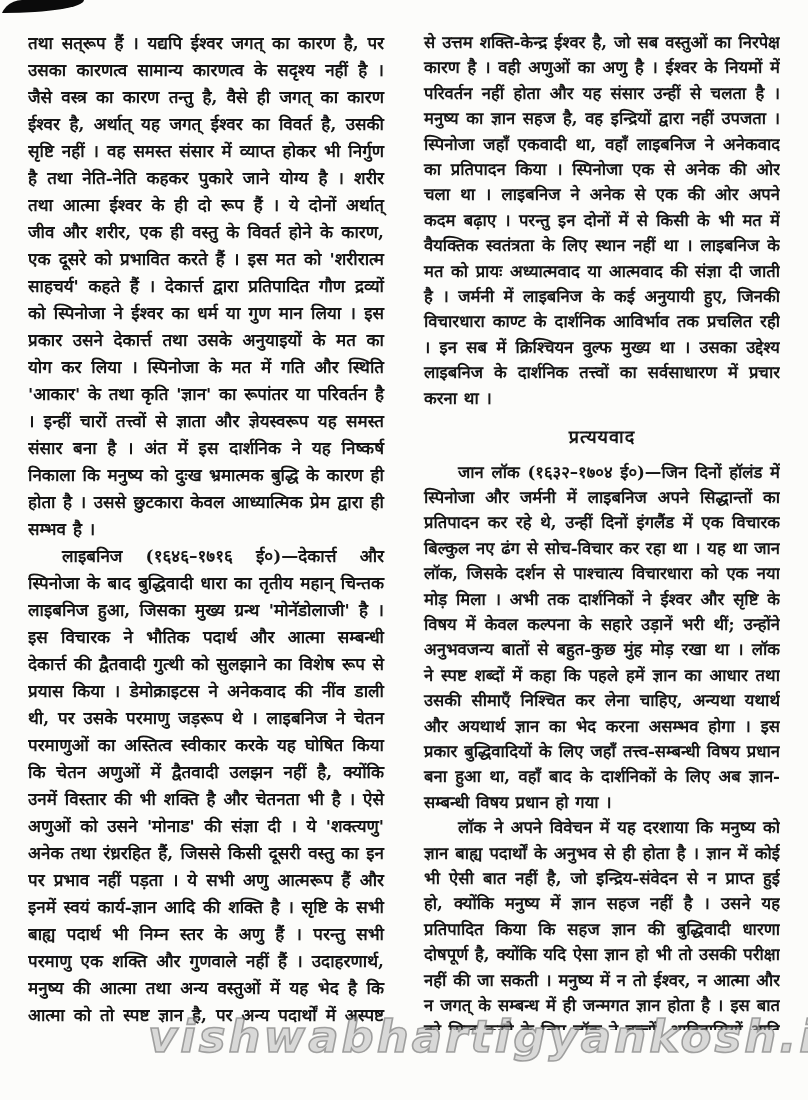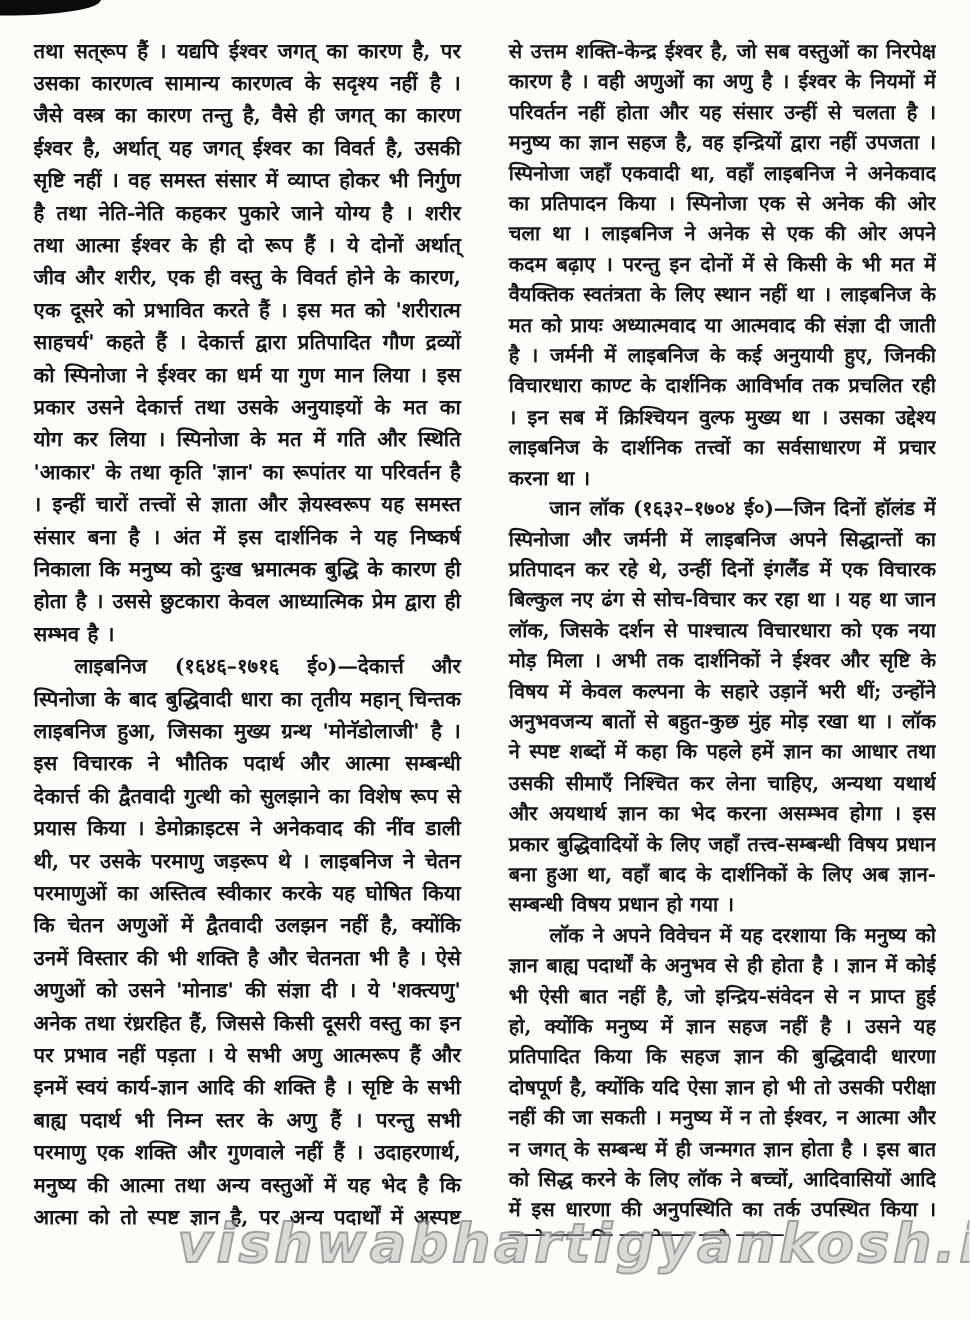--- a/index.html
+++ b/index.html
@@ -4,20 +4,21 @@
 <style>
   html, body { margin:0; padding:0; background:#fcfcfa; }
 
   .page {
     position:relative;
     width:808px; height:1100px;
     background:#fcfcfa;
     color:#161616;
     font-family:"DejaVu Serif","DejaVu Sans",serif;
     overflow:hidden;
+    border-radius:22px;
   }
 
   
   .corner-smudge {
     position:absolute; top:0; left:0;
     width:84px; height:13px;
     background:#0b0b0b;
     border-bottom-right-radius:95% 100%;
   }
 
@@ -84,20 +85,21 @@
 
   <div class="columns">
 
     <div class="col col-left">
       <p class="para">तथा सत्‌रूप हैं । यद्यपि ईश्वर जगत् का कारण है, पर उसका कारणत्व सामान्य कारणत्व के सदृश्य नहीं है । जैसे वस्त्र का कारण तन्तु है, वैसे ही जगत् का कारण ईश्वर है, अर्थात् यह जगत् ईश्वर का विवर्त है, उसकी सृष्टि नहीं । वह समस्त संसार में व्याप्त होकर भी निर्गुण है तथा नेति-नेति कहकर पुकारे जाने योग्य है । शरीर तथा आत्मा ईश्वर के ही दो रूप हैं । ये दोनों अर्थात् जीव और शरीर, एक ही वस्तु के विवर्त होने के कारण, एक दूसरे को प्रभावित करते हैं । इस मत को 'शरीरात्म साहचर्य' कहते हैं । देकार्त्त द्वारा प्रतिपादित गौण द्रव्यों को स्पिनोजा ने ईश्वर का धर्म या गुण मान लिया । इस प्रकार उसने देकार्त्त तथा उसके अनुयाइयों के मत का योग कर लिया । स्पिनोजा के मत में गति और स्थिति 'आकार' के तथा कृति 'ज्ञान' का रूपांतर या परिवर्तन है । इन्हीं चारों तत्त्वों से ज्ञाता और ज्ञेयस्वरूप यह समस्त संसार बना है । अंत में इस दार्शनिक ने यह निष्कर्ष निकाला कि मनुष्य को दुःख भ्रमात्मक बुद्धि के कारण ही होता है । उससे छुटकारा केवल आध्यात्मिक प्रेम द्वारा ही सम्भव है ।</p>
       <p class="para indent">लाइबनिज (१६४६–१७१६ ई०)—देकार्त्त और स्पिनोजा के बाद बुद्धिवादी धारा का तृतीय महान् चिन्तक लाइबनिज हुआ, जिसका मुख्य ग्रन्थ 'मोनॅडोलाजी' है । इस विचारक ने भौतिक पदार्थ और आत्मा सम्बन्धी देकार्त्त की द्वैतवादी गुत्थी को सुलझाने का विशेष रूप से प्रयास किया । डेमोक्राइटस ने अनेकवाद की नींव डाली थी, पर उसके परमाणु जड़रूप थे । लाइबनिज ने चेतन परमाणुओं का अस्तित्व स्वीकार करके यह घोषित किया कि चेतन अणुओं में द्वैतवादी उलझन नहीं है, क्योंकि उनमें विस्तार की भी शक्ति है और चेतनता भी है । ऐसे अणुओं को उसने 'मोनाड' की संज्ञा दी । ये 'शक्त्यणु' अनेक तथा रंध्ररहित हैं, जिससे किसी दूसरी वस्तु का इन पर प्रभाव नहीं पड़ता । ये सभी अणु आत्मरूप हैं और इनमें स्वयं कार्य-ज्ञान आदि की शक्ति है । सृष्टि के सभी बाह्य पदार्थ भी निम्न स्तर के अणु हैं । परन्तु सभी परमाणु एक शक्ति और गुणवाले नहीं हैं । उदाहरणार्थ, मनुष्य की आत्मा तथा अन्य वस्तुओं में यह भेद है कि आत्मा को तो स्पष्ट ज्ञान है, पर अन्य पदार्थों में अस्पष्ट वेदना मात्र है । इसी सिलसिले में लाइबनिज ने शारीरिक और आत्मिक नामक दो प्रकार के 'शक्ति-केन्द्रों' की परिकल्पना की । शारीरिक शक्ति-केन्द्र तथा आत्म-केन्द्र दोनों ही समान भाव से चलते हैं, क्योंकि दोनों में पूर्वस्थापित एकतंत्रता है । इन शक्ति-केन्द्रों में सदा परिणाम हुआ करता है । इसी परिणाम को 'जीवन' कहते हैं । मृत्यु इसी परिणाम की एक विशेष अवस्था है । सब</p>
     </div>
 
     <div class="col col-right">
       <p class="para">से उत्तम शक्ति-केन्द्र ईश्वर है, जो सब वस्तुओं का निरपेक्ष कारण है । वही अणुओं का अणु है । ईश्वर के नियमों में परिवर्तन नहीं होता और यह संसार उन्हीं से चलता है । मनुष्य का ज्ञान सहज है, वह इन्द्रियों द्वारा नहीं उपजता । स्पिनोजा जहाँ एकवादी था, वहाँ लाइबनिज ने अनेकवाद का प्रतिपादन किया । स्पिनोजा एक से अनेक की ओर चला था । लाइबनिज ने अनेक से एक की ओर अपने कदम बढ़ाए । परन्तु इन दोनों में से किसी के भी मत में वैयक्तिक स्वतंत्रता के लिए स्थान नहीं था । लाइबनिज के मत को प्रायः अध्यात्मवाद या आत्मवाद की संज्ञा दी जाती है । जर्मनी में लाइबनिज के कई अनुयायी हुए, जिनकी विचारधारा काण्ट के दार्शनिक आविर्भाव तक प्रचलित रही । इन सब में क्रिश्चियन वुल्फ मुख्य था । उसका उद्देश्य लाइबनिज के दार्शनिक तत्त्वों का सर्वसाधारण में प्रचार करना था ।</p>
+      <h2 class="section-heading">प्रत्ययवाद</h2>
       <p class="para indent">जान लॉक (१६३२–१७०४ ई०)—जिन दिनों हॉलंड में स्पिनोजा और जर्मनी में लाइबनिज अपने सिद्धान्तों का प्रतिपादन कर रहे थे, उन्हीं दिनों इंगलैंड में एक विचारक बिल्कुल नए ढंग से सोच-विचार कर रहा था । यह था जान लॉक, जिसके दर्शन से पाश्चात्य विचारधारा को एक नया मोड़ मिला । अभी तक दार्शनिकों ने ईश्वर और सृष्टि के विषय में केवल कल्पना के सहारे उड़ानें भरी थीं; उन्होंने अनुभवजन्य बातों से बहुत-कुछ मुंह मोड़ रखा था । लॉक ने स्पष्ट शब्दों में कहा कि पहले हमें ज्ञान का आधार तथा उसकी सीमाएँ निश्चित कर लेना चाहिए, अन्यथा यथार्थ और अयथार्थ ज्ञान का भेद करना असम्भव होगा । इस प्रकार बुद्धिवादियों के लिए जहाँ तत्त्व-सम्बन्धी विषय प्रधान बना हुआ था, वहाँ बाद के दार्शनिकों के लिए अब ज्ञान-सम्बन्धी विषय प्रधान हो गया ।</p>
       <p class="para indent">लॉक ने अपने विवेचन में यह दरशाया कि मनुष्य को ज्ञान बाह्य पदार्थों के अनुभव से ही होता है । ज्ञान में कोई भी ऐसी बात नहीं है, जो इन्द्रिय-संवेदन से न प्राप्त हुई हो, क्योंकि मनुष्य में ज्ञान सहज नहीं है । उसने यह प्रतिपादित किया कि सहज ज्ञान की बुद्धिवादी धारणा दोषपूर्ण है, क्योंकि यदि ऐसा ज्ञान हो भी तो उसकी परीक्षा नहीं की जा सकती । मनुष्य में न तो ईश्वर, न आत्मा और न जगत् के सम्बन्ध में ही जन्मगत ज्ञान होता है । इस बात को सिद्ध करने के लिए लॉक ने बच्चों, आदिवासियों आदि में इस धारणा की अनुपस्थिति का तर्क उपस्थित किया । उसने कहा कि मन केवल सादे कागज</p>
     </div>
 
   </div>
 
   <div class="watermark">vishwabhartigyankosh.in</div>
 
 
 </div>

